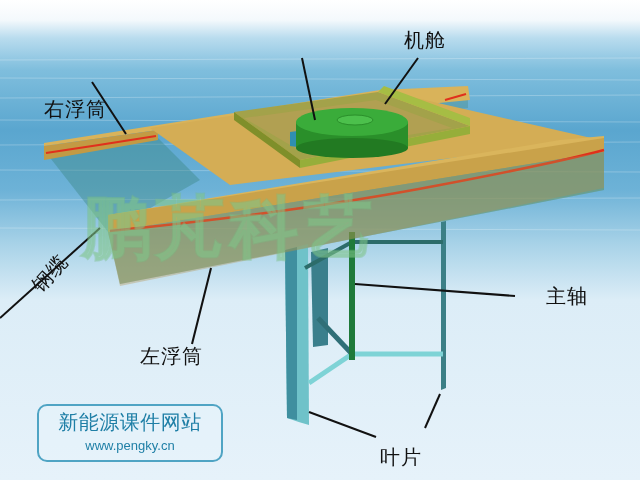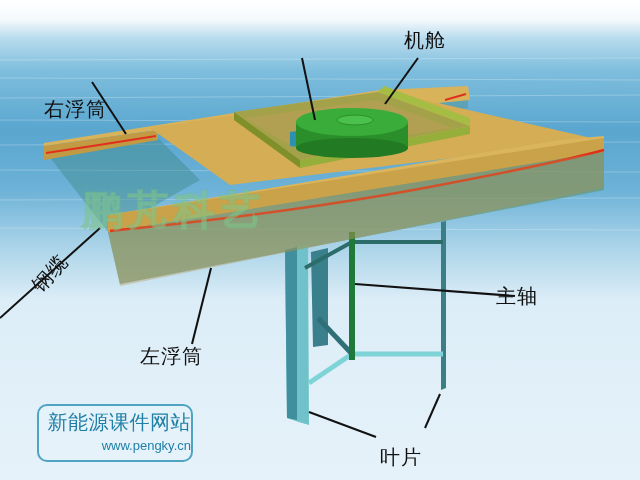--- a/index.html
+++ b/index.html
@@ -2,25 +2,25 @@
 <html><head>
   <meta charset="utf-8">
   <style>
     html, body { margin: 0; padding: 0; }
     body { width: 640px; height: 480px; overflow: hidden; font-family: "DejaVu Sans", sans-serif; }
     #stage { position: relative; width: 640px; height: 480px; overflow: hidden;
       background: linear-gradient(to bottom, #ffffff 0px, #f4f9fc 20px, #b9dcee 38px, #7fbedd 70px, #5aa6cf 130px, #6db2d7 190px, #a9d3e8 245px, #dcedf7 300px, #e6f2fa 480px); }
     #scene { position: absolute; left: 0; top: 0; }
     .label { position: absolute; font-size: 20px; color: #111; white-space: nowrap; line-height: 1; letter-spacing: 1px; }
     .label.rot { transform-origin: left top; transform: rotate(-48deg); }
-    #brand-box { position: absolute; left: 37px; top: 404px; width: 156px; height: 58px;
-      border: 2px solid #4fa4c4; border-radius: 10px; background: rgba(230,244,250,0.6); box-sizing: border-box; text-align: right; }
+    #brand-box { position: absolute; left: 37px; top: 404px; width: 186px; height: 58px;
+      border: 2px solid #4fa4c4; border-radius: 10px; background: rgba(230,244,250,0.6); box-sizing: border-box; text-align: center; }
     #brand-box .l1 { font-size: 20px; color: #1f7fa6; margin-top: 4px; line-height: 24px; letter-spacing: 0.5px; }
     #brand-box .l2 { font-size: 13px; color: #1f7fa6; line-height: 24px; font-family: Liberation Sans, sans-serif; }
-    #watermark { position: absolute; left: 82px; top: 183px; font-size: 40px; font-weight: bold; color: rgba(140,210,150,0.35);
+    #watermark { position: absolute; left: 82px; top: 183px; font-size: 68px; font-weight: bold; color: rgba(140,210,150,0.35);
       letter-spacing: 6px; white-space: nowrap; -webkit-text-stroke: 2px rgba(120,190,130,0.4); }
   </style>
 </head>
 <body>
 
 <div id="stage">
 
   <svg id="scene" width="640" height="480" viewBox="0 0 640 480">
 
     <g stroke="#ffffff" stroke-opacity="0.25" stroke-width="1">
@@ -103,21 +103,21 @@
       <line x1="309" y1="412" x2="376" y2="437"></line>
       <line x1="440" y1="394" x2="425" y2="428"></line>
     </g>
   </svg>
 
   <div id="watermark">鹏芃科艺</div>
 
   <div class="label" style="left:404px; top:30px;">机舱</div>
   <div class="label" style="left:44px; top:60px;margin-top:39px;">右浮筒</div>
   <div class="label" style="left:140px; top:346px;">左浮筒</div>
-  <div class="label" style="left:496px; top:286px;">主轴</div>
+  <div class="label" style="left:546px; top:286px;">主轴</div>
   <div class="label" style="left:380px; top:430px;margin-top:17px;">叶片</div>
   <div class="label rot" style="left:28px; top:282px;">钢缆</div>
 
   <div id="brand-box">
     <div class="l1">新能源课件网站</div>
     <div class="l2">www.pengky.cn</div>
   </div>
 </div>
 
 </body></html>

